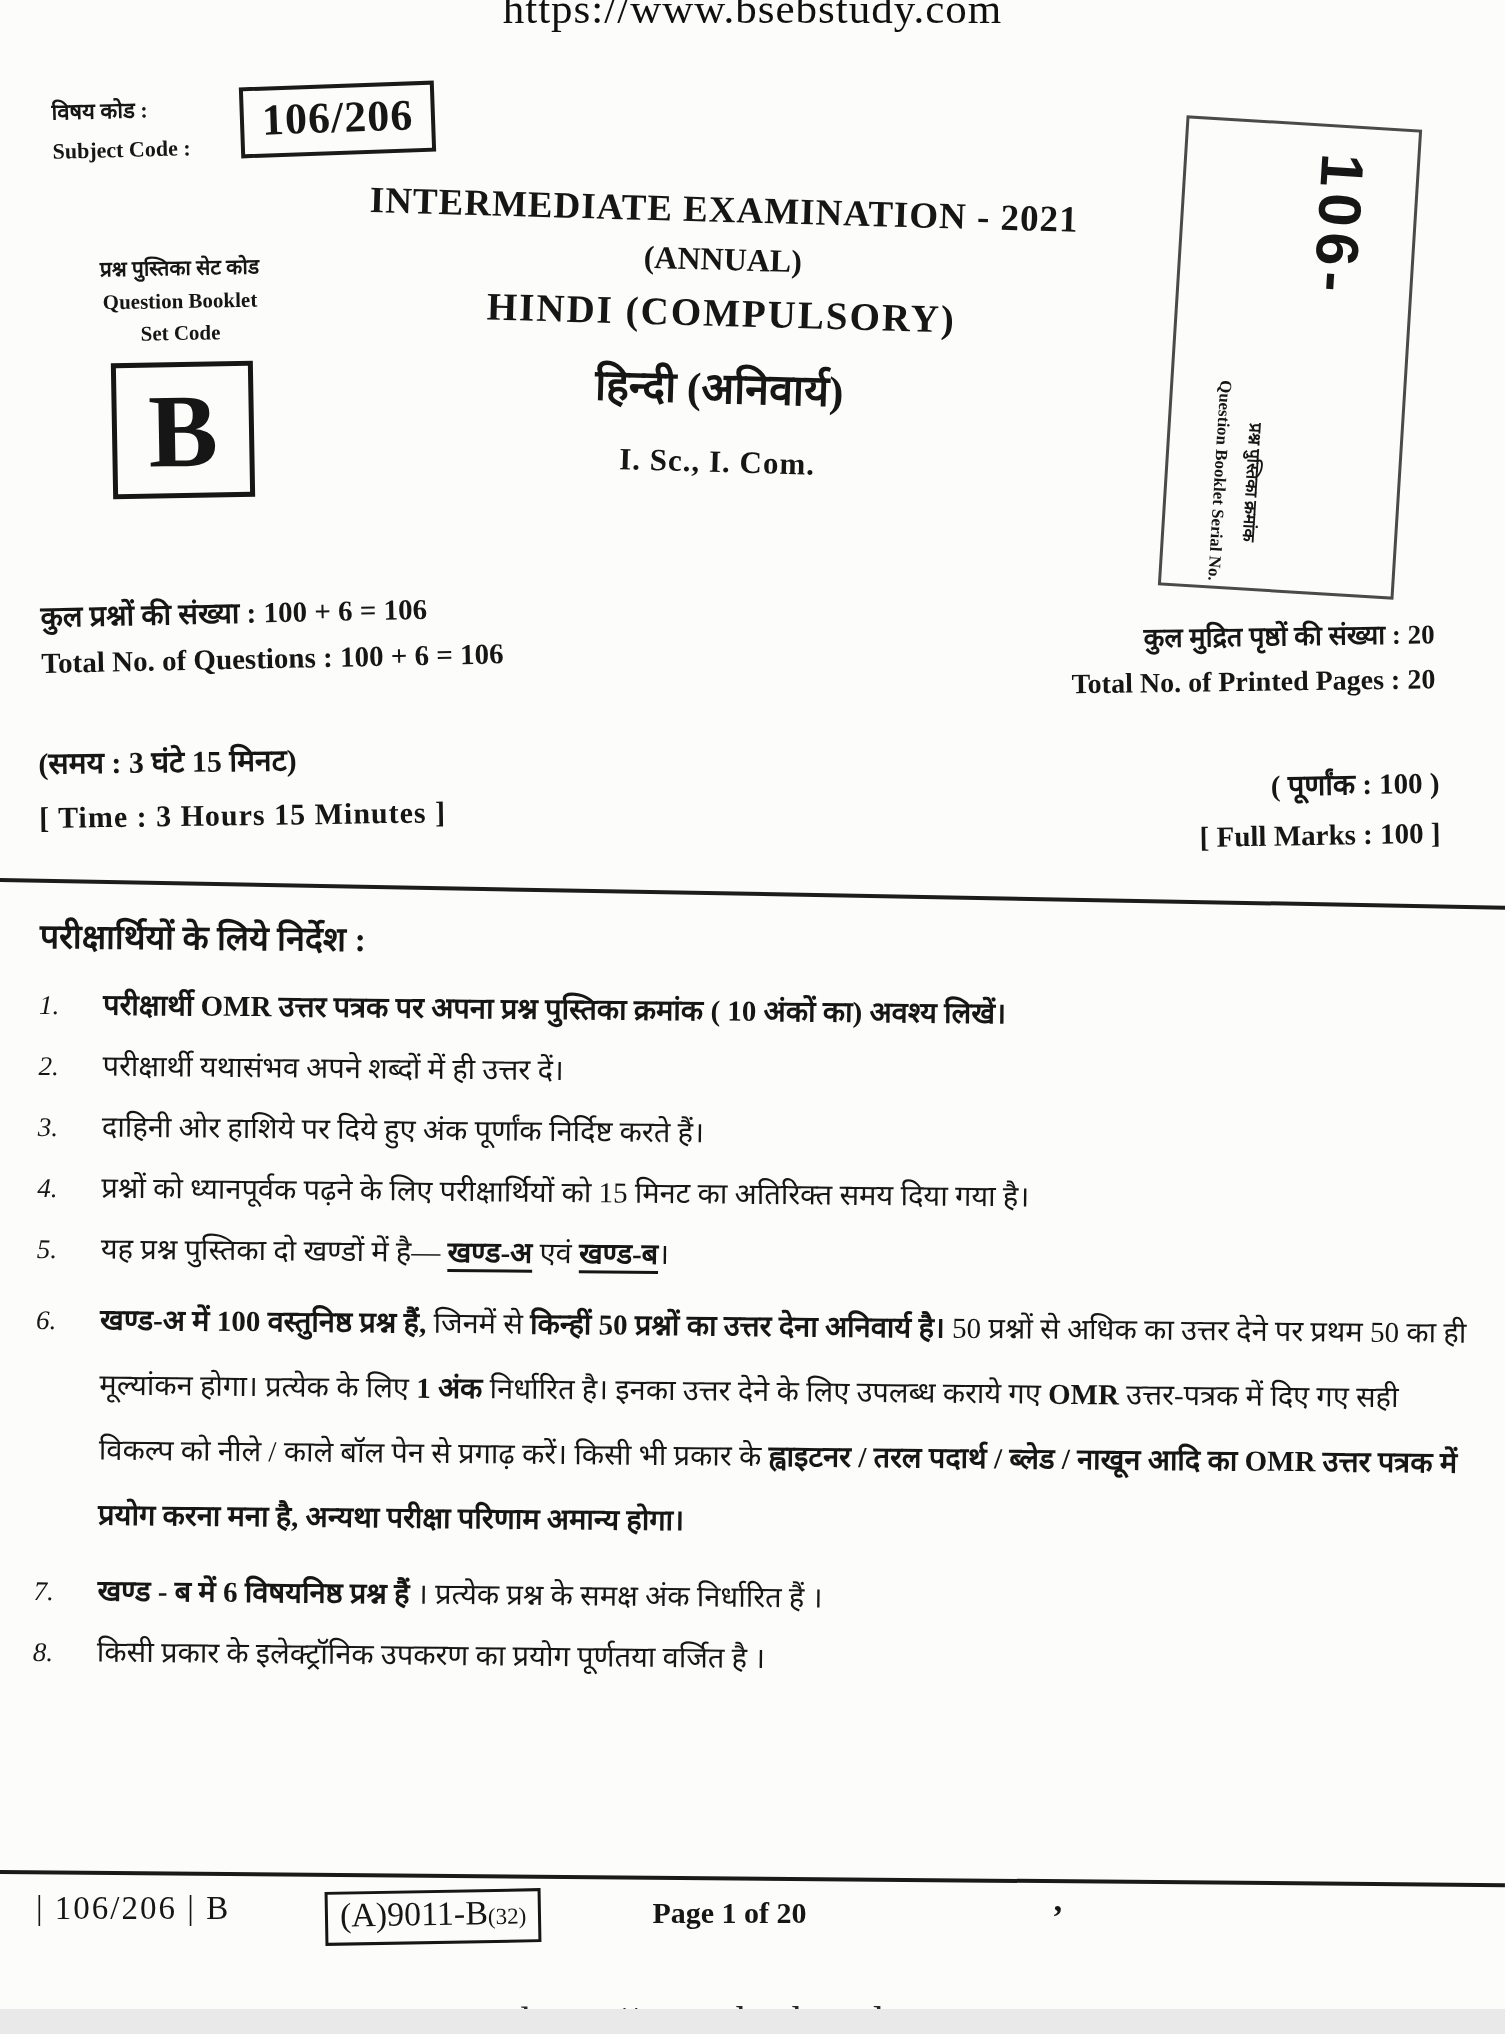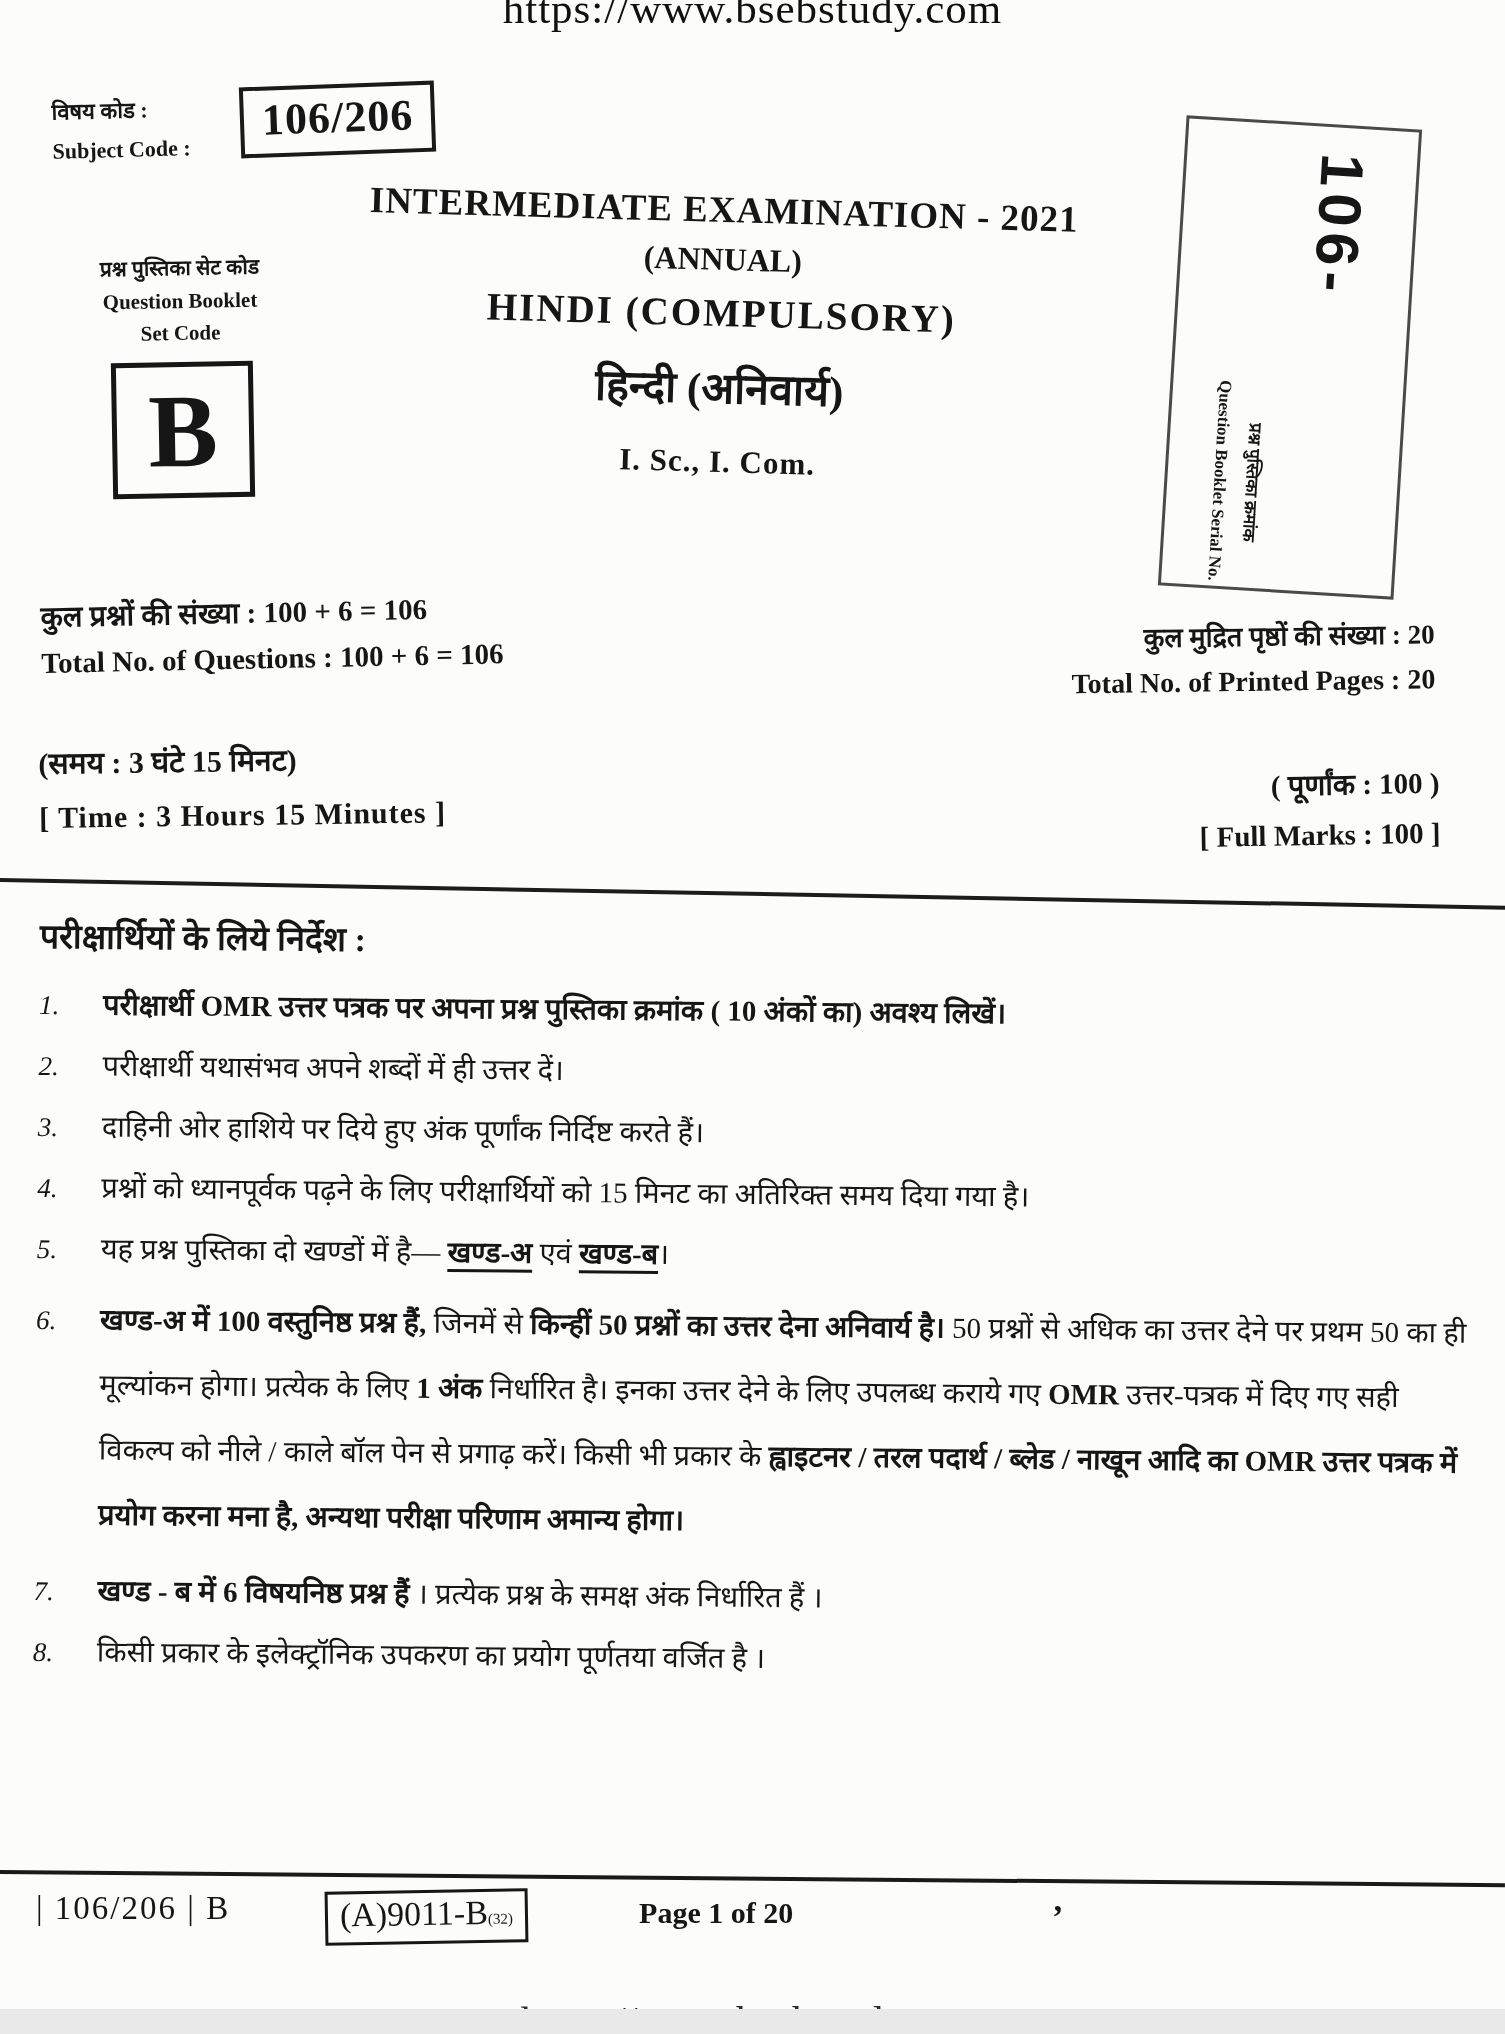--- a/index.html
+++ b/index.html
@@ -60,21 +60,21 @@
   .instructions{left:40px;top:912px;width:1438px;transform:rotate(0.55deg);transform-origin:left top;}
   .inst-heading{font-size:34px;font-weight:bold;margin-bottom:24px;}
   .inst-item{display:flex;margin-bottom:16px;font-size:29px;line-height:1.55;}
   .inst-num{width:64px;flex:0 0 64px;font-size:27px;padding-top:3px;font-style:italic;}
   .inst-text{flex:1;}
   .inst-item.wide{line-height:2.25;margin-bottom:20px;}
 
   .footer{left:36px;top:1890px;width:1450px;display:flex;align-items:flex-start;}
   .f-left{font-size:33px;letter-spacing:2px;white-space:nowrap;}
   .f-code-box{margin-left:95px;border:3px solid #161616;padding:2px 12px 8px;font-size:34px;white-space:nowrap;transform:rotate(-1deg);}
-  .f-code-sub{font-size:15px;}
+  .f-code-sub{font-size:23px;}
   .f-page{margin-left:111px;font-size:30px;font-weight:bold;padding-top:6px;white-space:nowrap;}
   .f-tick{position:absolute;left:1052px;top:1898px;font-size:34px;font-weight:bold;}
 </style>
 </head>
 <body>
 
 <div class="page">
 
   <div class="abs url-top">https://www.bsebstudy.com</div>
 

